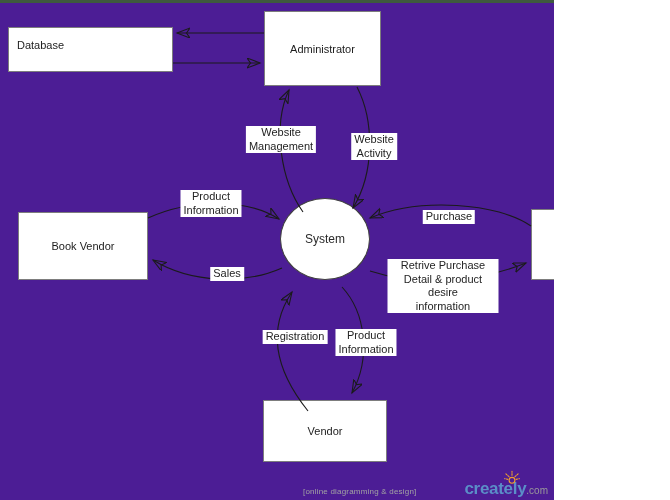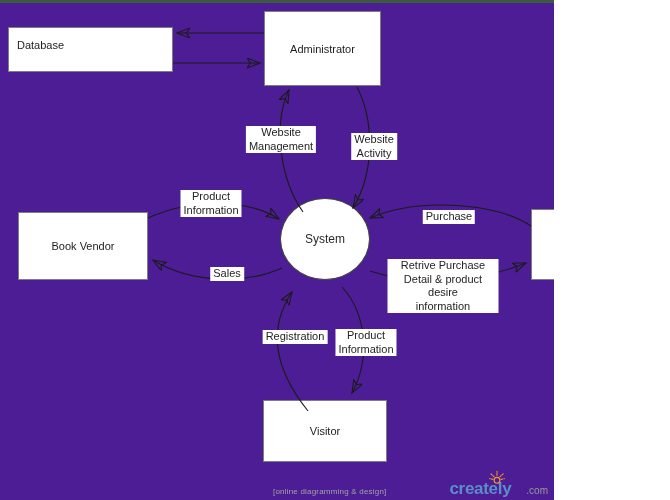--- a/index.html
+++ b/index.html
@@ -73,21 +73,21 @@
   #lbl-sales              { left: 227px; top: 267px; }
   #lbl-purchase           { left: 449px; top: 210px; text-align: center; }
   #lbl-retrieve-purchase  { left: 443px; top: 259px; }
   #lbl-registration       { left: 281px; top: 330px; margin-left: 14px; }
   #lbl-product-info-bottom{ left: 366px; top: 329px; }
   #watermark {
     position: absolute;
     right: 6px; top: 481px;
     display: flex;
     align-items: baseline;
-    gap: 15px;
+    gap: 0;
     z-index: 4;
   }
   #wm-tagline {
     font-size: 8px;
     color: #a3a3a3;
     letter-spacing: 0.2px;
   }
   #wm-brand {
     position: relative;
     font-size: 17px;
@@ -123,21 +123,21 @@
   <div class="node" id="node-book-vendor">
     <span>Book Vendor</span>
   </div>
   <div class="node" id="node-system">
     <span>System</span>
   </div>
   <div class="node" id="node-user">
     <span>Sales</span>
   </div>
   <div class="node" id="node-visitor">
-    <span>Visitor</span>
+    <span>Vendor</span>
   </div>
 
   <svg id="edges-svg" viewBox="0 0 670 500" xmlns="http://www.w3.org/2000/svg">
     <defs>
       <marker id="arrow" markerUnits="userSpaceOnUse" markerWidth="15" markerHeight="11" refX="13" refY="5" orient="auto">
         <path d="M0,0 L13,5 L0,10 L3.5,5 Z" fill="#111"></path>
       </marker>
     </defs>
     <path d="M 264 33 L 177 33" marker-end="url(#arrow)"></path>
     <path d="M 173 63 L 260 63" marker-end="url(#arrow)"></path>

